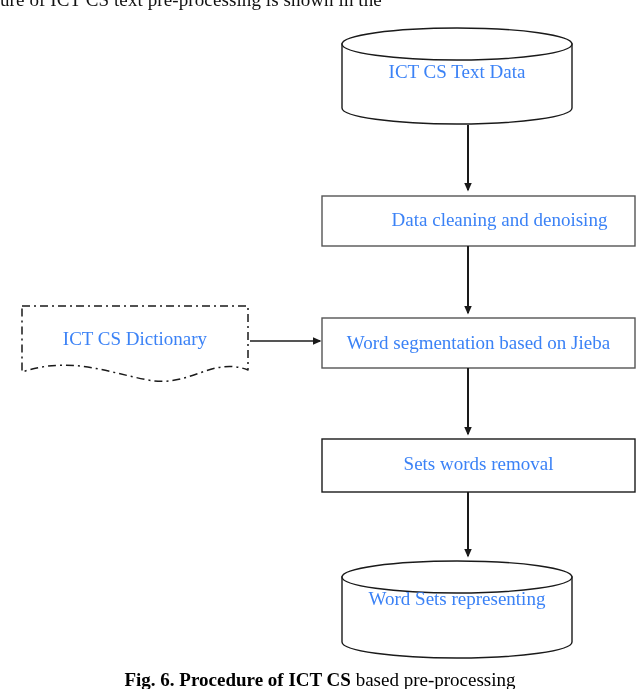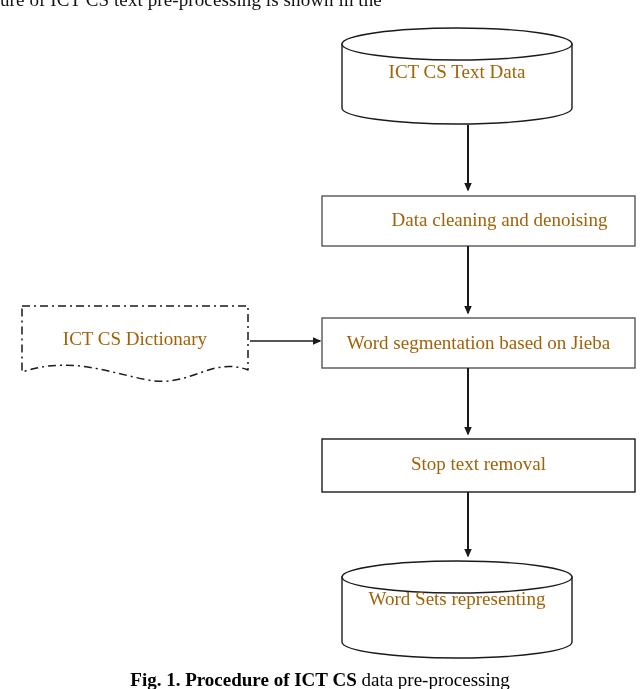--- a/index.html
+++ b/index.html
@@ -42,21 +42,21 @@
     left: 0;
     top: 0;
   }
 
   
   .node-label {
     position: absolute;
     text-align: center;
     font-size: 19px;
     line-height: 24px;
-    color: #a16207;
+    color: #3b82f6;
     white-space: nowrap;
   }
   .node-label.wrap { white-space: normal; }
 
   #label-source     { left: 342px; top: 60px;  width: 230px; }
   #label-clean      { left: 322px; top: 208px; width: 355px; }
   #label-dict       { left: 22px;  top: 327px; width: 226px; }
   #label-segment    { left: 322px; top: 331px; width: 313px; }
   #label-stopwords  { left: 322px; top: 452px; width: 313px; }
   #label-wordsets   { left: 342px; top: 587px; width: 230px; }
@@ -124,23 +124,23 @@
   </svg>
 
   <div class="node-label" id="label-source">ICT CS Text Data</div>
 
   <div class="node-label" id="label-clean">Data cleaning and denoising</div>
 
   <div class="node-label" id="label-dict">ICT CS Dictionary</div>
 
   <div class="node-label" id="label-segment">Word segmentation based on Jieba</div>
 
-  <div class="node-label" id="label-stopwords">Stop text removal</div>
+  <div class="node-label" id="label-stopwords">Sets words removal</div>
 
   <div class="node-label wrap" id="label-wordsets">
     <span>Word Sets representing</span><br>
   </div>
 
 </div>
 
 <div class="caption">
-  <b>Fig. 1. Procedure of ICT CS</b><span class="light"> data pre-processing</span>
+  <b>Fig. 6. Procedure of ICT CS</b><span class="light"> based pre-processing</span>
 </div>
 
 </body></html>

